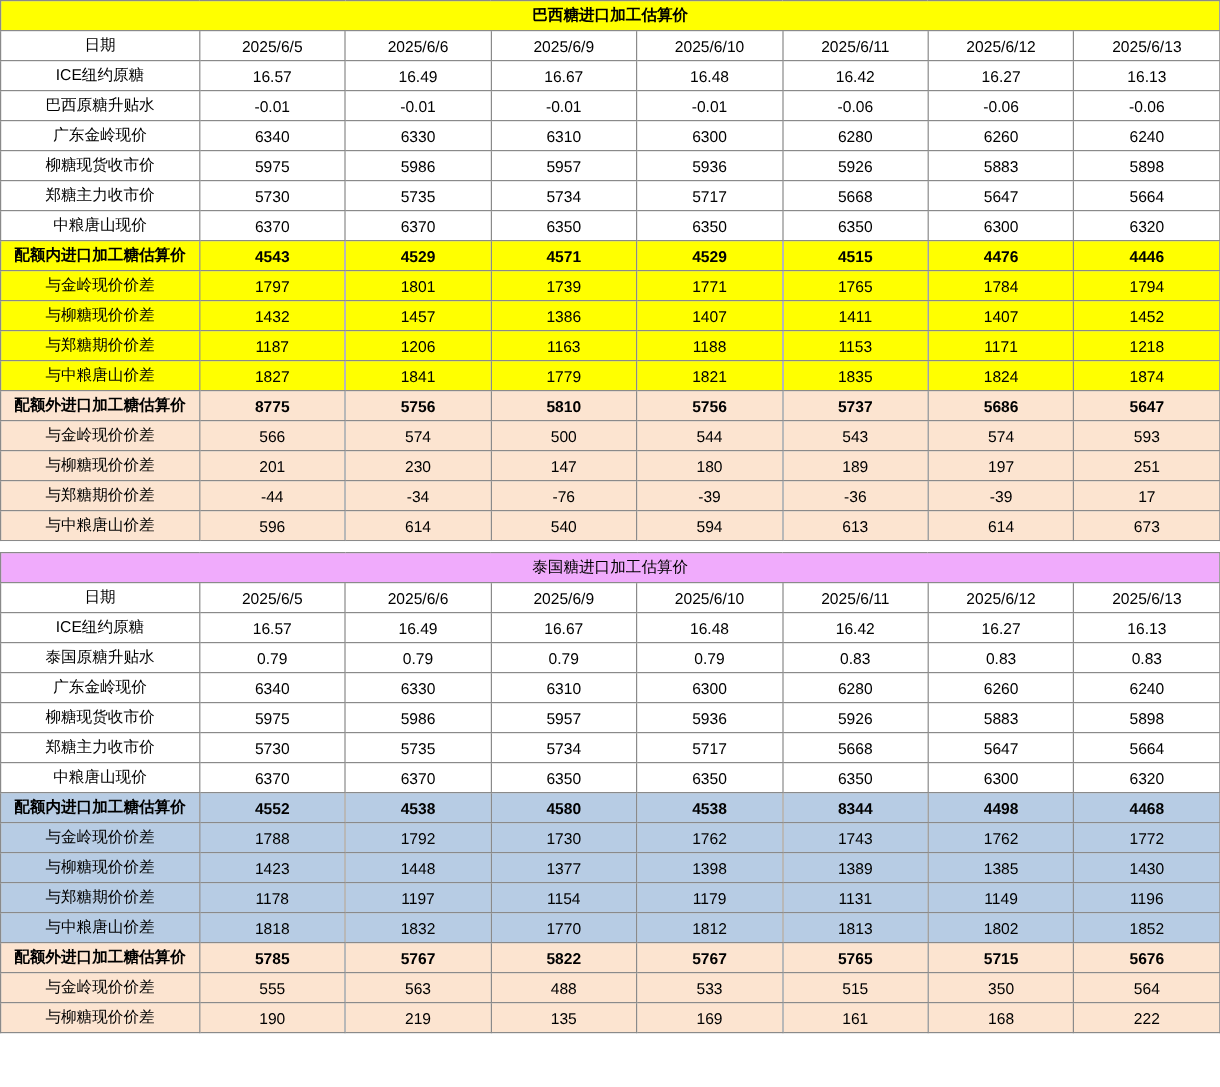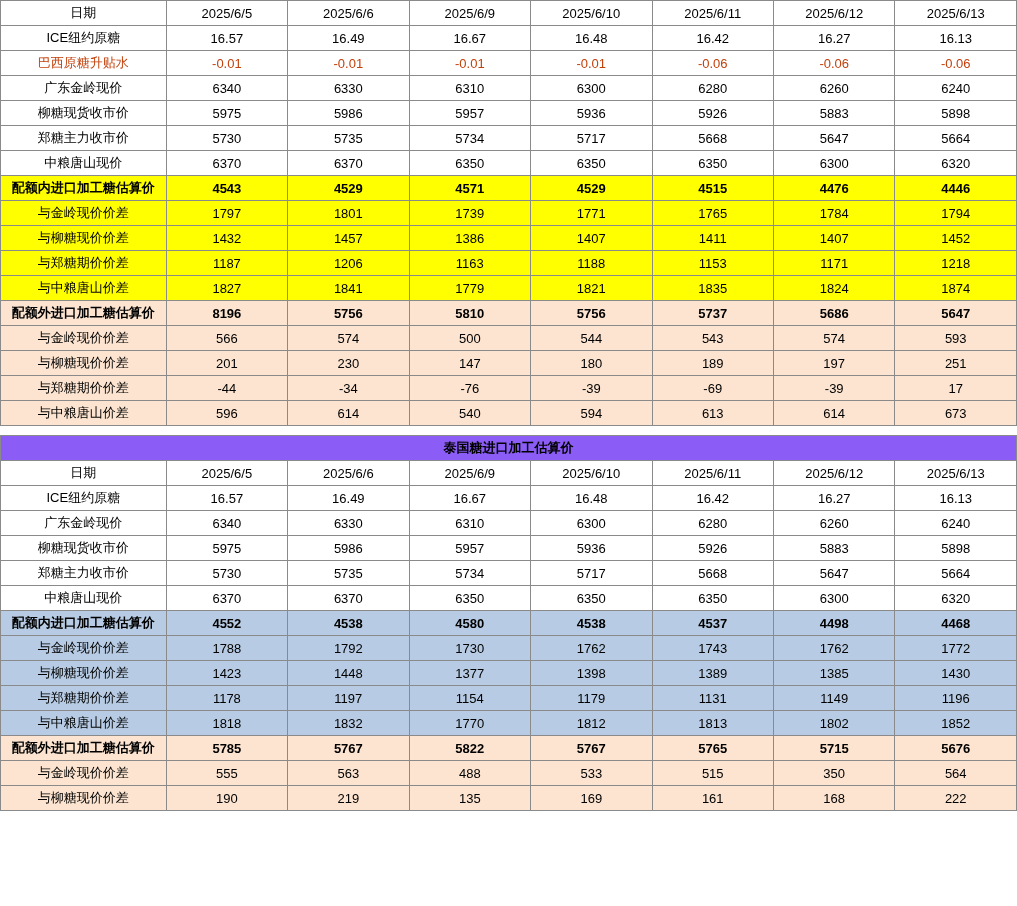--- a/index.html
+++ b/index.html
@@ -37,27 +37,27 @@
   col.label-col { width: 165px; }
   col.data-col  { width: 121px; }
 
   
   .title-brazil {
     background: #ffff00;
     font-weight: bold;
     font-size: 14px;
   }
   .title-thai {
-    background: #8b5cf6;
-    font-weight: bold;
+    background: #f0abfc;
+    font-weight: normal;
     font-size: 14px;
   }
   
   .row-plain td { background: #ffffff; }
-  .row-red td { color: #c2410c; }
+  .row-red td { color: #000000; }
   .row-in-header-brazil td {
     background: #ffff00;
     font-weight: bold;
     font-size: 14px;
   }
   .row-in-brazil td {
     background: #ffff00;
   }
   .row-out-header td {
     background: #fce4d0;
@@ -88,20 +88,23 @@
           <col class="label-col">
           <col class="data-col">
           <col class="data-col">
           <col class="data-col">
           <col class="data-col">
           <col class="data-col">
           <col class="data-col">
           <col class="data-col">
         </colgroup>
         <tbody>
+          <tr>
+            <td colspan="8" class="title-brazil">巴西糖进口加工估算价</td>
+          </tr>
           <tr class="row-plain">
             <td>日期</td>
             <td>2025/6/5</td>
             <td>2025/6/6</td>
             <td>2025/6/9</td>
             <td>2025/6/10</td>
             <td>2025/6/11</td>
             <td>2025/6/12</td>
             <td>2025/6/13</td>
           </tr>
@@ -210,21 +213,21 @@
             <td>1827</td>
             <td>1841</td>
             <td>1779</td>
             <td>1821</td>
             <td>1835</td>
             <td>1824</td>
             <td>1874</td>
           </tr>
           <tr class="row-out-header">
             <td class="firstcol">配额外进口加工糖估算价</td>
-            <td>8196</td>
+            <td>8775</td>
             <td>5756</td>
             <td>5810</td>
             <td>5756</td>
             <td>5737</td>
             <td>5686</td>
             <td>5647</td>
           </tr>
           <tr class="row-out">
             <td class="firstcol">与金岭现价价差</td>
             <td>566</td>
@@ -244,21 +247,21 @@
             <td>189</td>
             <td>197</td>
             <td>251</td>
           </tr>
           <tr class="row-out">
             <td class="firstcol">与郑糖期价价差</td>
             <td>-44</td>
             <td>-34</td>
             <td>-76</td>
             <td>-39</td>
-            <td>-69</td>
+            <td>-36</td>
             <td>-39</td>
             <td>17</td>
           </tr>
           <tr class="row-out">
             <td class="firstcol">与中粮唐山价差</td>
             <td>596</td>
             <td>614</td>
             <td>540</td>
             <td>594</td>
             <td>613</td>
@@ -296,20 +299,30 @@
           <tr class="row-plain">
             <td class="firstcol">ICE纽约原糖</td>
             <td>16.57</td>
             <td>16.49</td>
             <td>16.67</td>
             <td>16.48</td>
             <td>16.42</td>
             <td>16.27</td>
             <td>16.13</td>
           </tr>
+          <tr class="row-red">
+            <td class="firstcol">泰国原糖升贴水</td>
+            <td>0.79</td>
+            <td>0.79</td>
+            <td>0.79</td>
+            <td>0.79</td>
+            <td>0.83</td>
+            <td>0.83</td>
+            <td>0.83</td>
+          </tr>
           <tr class="row-plain">
             <td class="firstcol">广东金岭现价</td>
             <td>6340</td>
             <td>6330</td>
             <td>6310</td>
             <td>6300</td>
             <td>6280</td>
             <td>6260</td>
             <td>6240</td>
           </tr>
@@ -342,21 +355,21 @@
             <td>6350</td>
             <td>6300</td>
             <td>6320</td>
           </tr>
           <tr class="row-in-header-thai">
             <td class="firstcol">配额内进口加工糖估算价</td>
             <td>4552</td>
             <td>4538</td>
             <td>4580</td>
             <td>4538</td>
-            <td>4537</td>
+            <td>8344</td>
             <td>4498</td>
             <td>4468</td>
           </tr>
           <tr class="row-in-thai">
             <td class="firstcol">与金岭现价价差</td>
             <td>1788</td>
             <td>1792</td>
             <td>1730</td>
             <td>1762</td>
             <td>1743</td>

